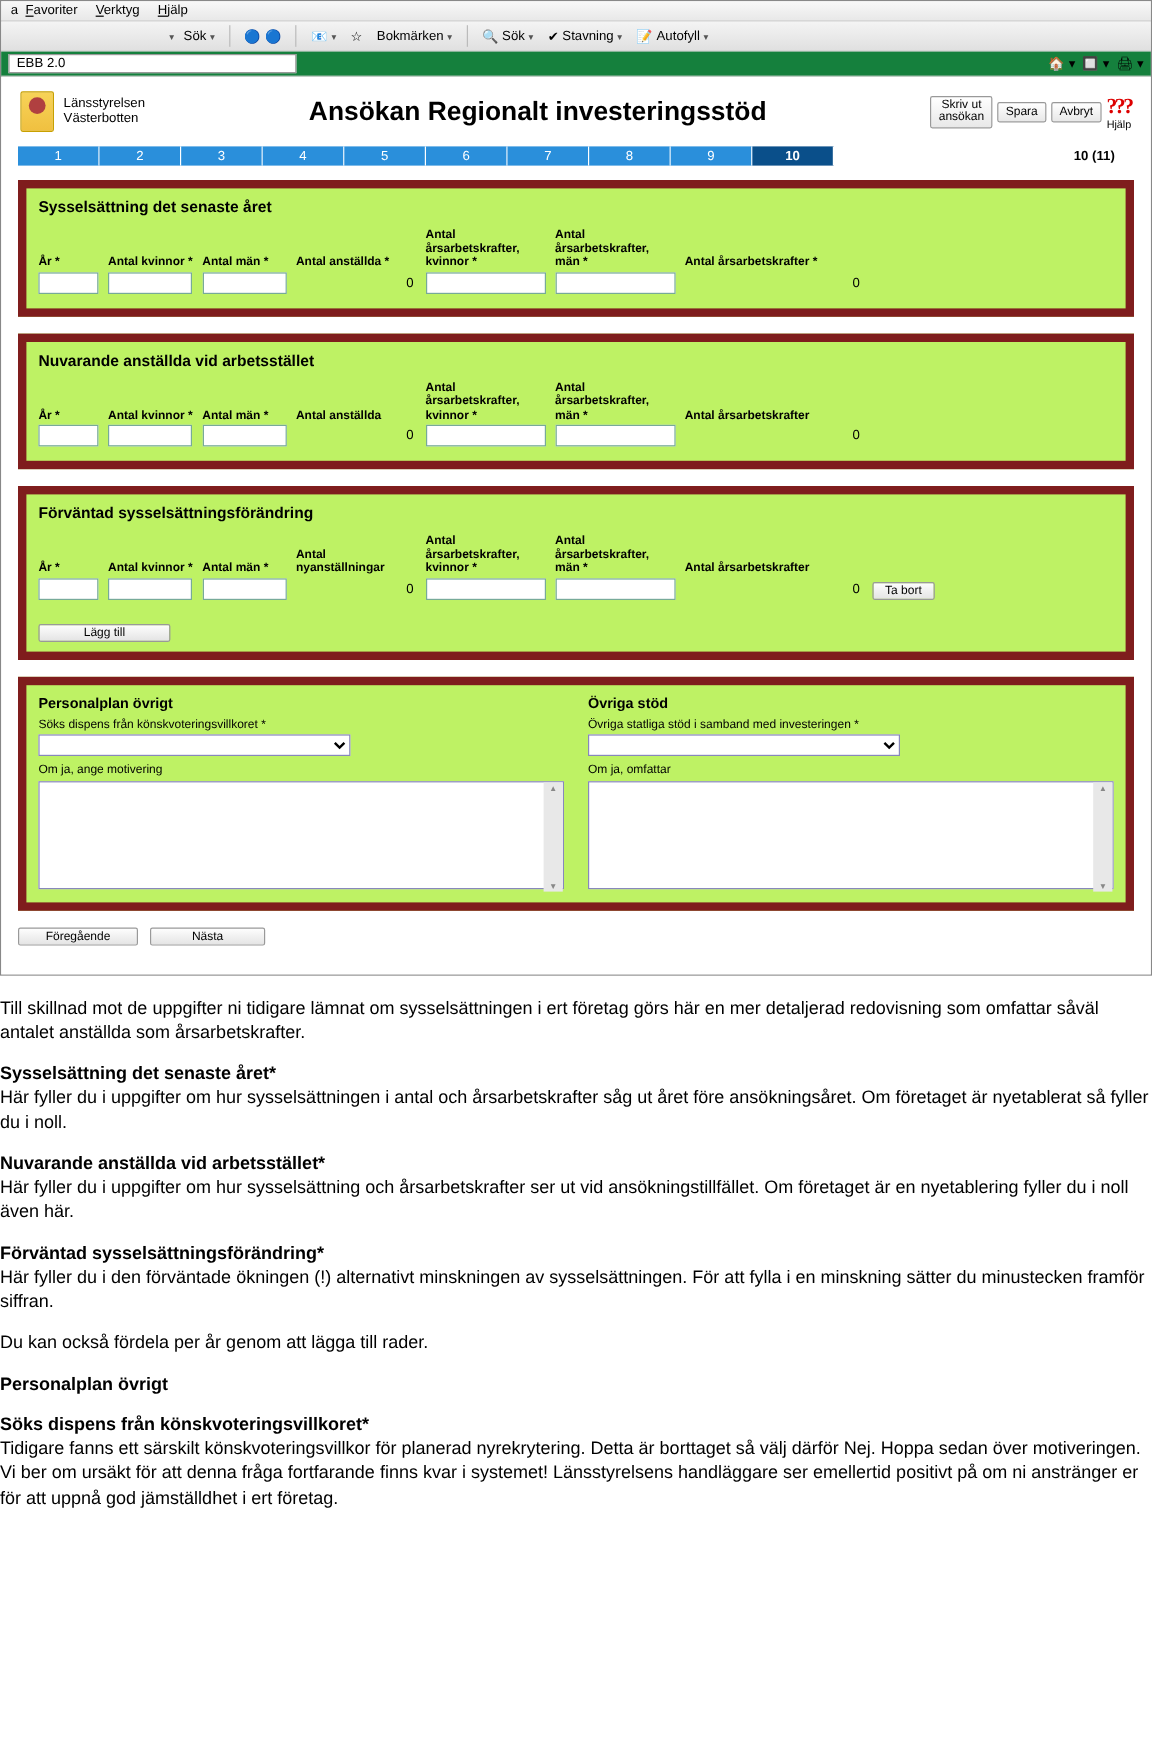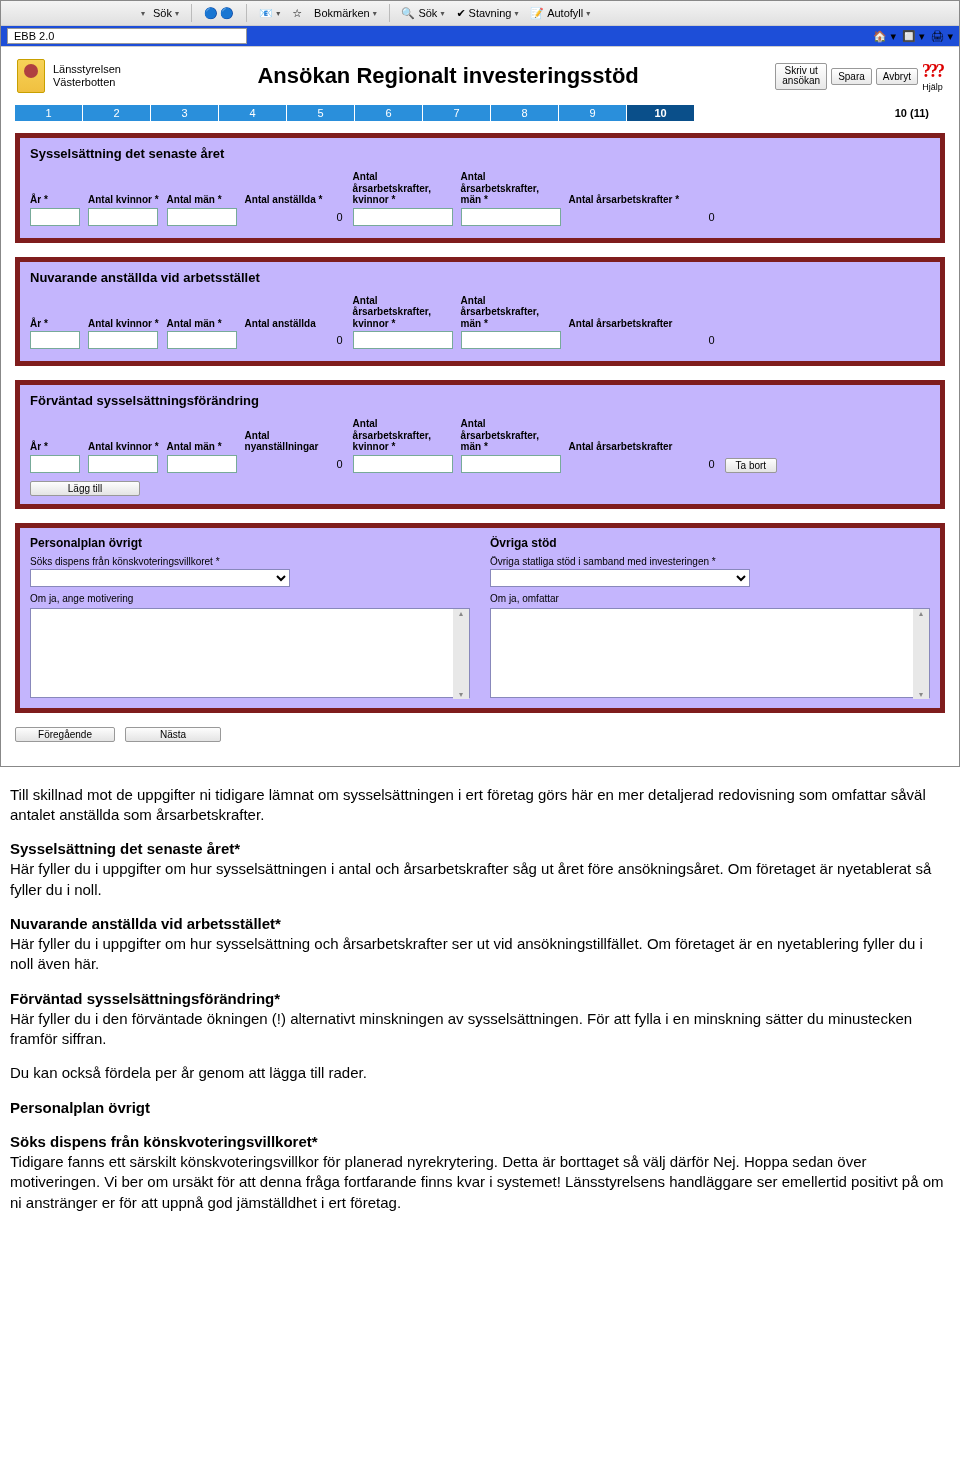--- a/index.html
+++ b/index.html
@@ -6,21 +6,21 @@
 body { font-family: Verdana, Arial, sans-serif; font-size: 11px; background: #fff; color: #000; }
 
 .browser-chrome { border: 1px solid #888; background: #e8e8e8; }
 .menu-bar { background: linear-gradient(#f8f8f8,#e8e8e8); padding: 2px 8px; font-size: 11px; border-bottom: 1px solid #ccc; }
 .menu-bar span { margin-right: 12px; cursor: default; }
 .menu-bar span u { text-decoration: underline; }
 .tool-row { background: linear-gradient(#f4f4f4,#e0e0e0); padding: 3px 6px; border-bottom: 1px solid #ccc; display: flex; align-items: center; gap: 4px; }
 .tool-row .sep { width:1px; height:18px; background:#bbb; margin:0 4px; }
 .tool-row .btn-ico { display:inline-flex; align-items:center; gap:3px; padding:1px 4px;text-align:right; }
 .tool-row .dropdown-arrow { font-size:8px; color:#555; }
-.url-row { background:#1d4ed8; padding:2px 6px; border-bottom:1px solid #ccc; display:flex; align-items:center; justify-content:space-between; }
+.url-row { background:#15803d; padding:2px 6px; border-bottom:1px solid #ccc; display:flex; align-items:center; justify-content:space-between; }
 .url-box { background:#fff; border:1px solid #999; padding:1px 6px; width:240px; font-size:11px; }
 .right-icons { display:flex; gap:6px; align-items:center; }
 
 .page-wrap { padding: 8px; background:#fff; }
 .app-header { display:flex; align-items:center; justify-content:space-between; padding:4px 8px; }
 .logo-block { display:flex; align-items:center; gap:8px; }
 .crest { width:28px; height:34px; background:linear-gradient(#f7d358,#f0c040); border:1px solid #c8a000; border-radius:2px; position:relative; }
 .crest::after { content:""; position:absolute; top:4px; left:6px; width:14px; height:14px; border-radius:50%; background:#b04040; }
 .org-text { font-size:11px; line-height:1.15; }
 .org-text .n1 { font-weight:normal; }
@@ -29,21 +29,21 @@
 .head-actions { display:flex; gap:4px; align-items:center; }
 .hbtn { border:1px solid #999; background:linear-gradient(#fff,#e8e8e8); padding:2px 6px; font-size:10px; cursor:pointer; border-radius:2px; }
 .help-q { font-family: serif; font-size:18px; color:#d00; font-weight:bold; letter-spacing:-2px; }
 .help-lbl { font-size:9px; }
 
 .step-bar { display:flex; align-items:center; gap:0; margin:8px 6px 12px; }
 .step { flex:0 0 68px; text-align:center; padding:2px 0; font-size:11px; color:#fff; background:#2a8fdb; border-right:1px solid #fff; }
 .step.active { background:#0a4f8a; font-weight:bold; }
 .step-counter { margin-left:auto; font-size:11px; font-weight:bold; padding-right:16px; }
 
-.section { border:5px solid #7f1d1d; margin:0 6px 14px; padding:8px 10px; background:#c4b5fd; }
+.section { border:7px solid #7f1d1d; margin:0 6px 14px; padding:8px 10px; background:#bef264; }
 .section-title { font-weight:bold; font-size:13px; margin-bottom:10px; }
 
 .fld-row { display:flex; gap:8px; align-items:flex-end; margin-bottom:4px; }
 .fld { display:flex; flex-direction:column; }
 .fld label { font-size:10px; font-weight:bold; margin-bottom:2px; white-space:pre-line; line-height:1.15; }
 .fld input[type=text] { border:1px solid #7a9; background:#fff; height:18px; padding:0 2px; font-size:11px; }
 .fld .ro { text-align:right; padding-right:2px; height:18px; line-height:18px; font-size:11px; }
 .w-ar { width:50px; }
 .w-num { width:70px; }
 .w-mid { width:100px; }
@@ -56,28 +56,33 @@
 .sub-title { font-weight:bold; font-size:12px; margin-bottom:6px; }
 .q-label { font-size:10px; margin-bottom:2px; display:block; }
 select { border:1px solid #88b; background:#fff; height:18px; font-size:11px; width:260px; }
 textarea { width:100%; height:90px; border:1px solid #88b; resize:none; font-family:inherit; font-size:11px; padding:2px; }
 .ta-wrap { position:relative; margin-top:4px; }
 .ta-scroll { position:absolute; right:1px; top:1px; bottom:1px; width:16px; background:#e8e8e8; display:flex; flex-direction:column; justify-content:space-between; align-items:center; }
 .ta-scroll span { font-size:8px; color:#888; }
 
 .nav-row { margin:0 6px 16px; display:flex; gap:10px; }
 
-.doc-text { font-family: Verdana, sans-serif; font-size:15px; line-height:1.35; padding: 18px 10px 30px; }
+.doc-text { font-family: Verdana, sans-serif; font-size:15px; line-height:1.35; padding: 18px 0 30px; }
 .doc-text p { margin-bottom:14px; }
 .doc-text .b { font-weight:bold; }
 </style>
 </head>
 <body>
 
 <div class="browser-chrome">
+  <div class="menu-bar">
+    <span>a&nbsp;&nbsp;<u>F</u>avoriter</span>
+    <span><u>V</u>erktyg</span>
+    <span><u>H</u>jälp</span>
+  </div>
 
   <div class="tool-row">
     <span style="width:130px;"></span>
     <span class="dropdown-arrow">▾</span>
     <span class="btn-ico">
         <span>Sök</span> 
         <span class="dropdown-arrow">▾</span>
       </span>
     <span class="sep"></span>
     <span class="btn-ico">🔵 🔵</span>
@@ -247,21 +252,21 @@
 årsarbetskrafter,
 män *</label>
             <input type="text" class="w-mid" style="">
           </div>
         <div class="fld">
             <label>Antal årsarbetskrafter</label>
             <div class="ro w-wide">0</div>
           </div>
         <button class="small-btn">Ta bort</button>
       </div>
-      <div style="margin-top:8px;">
+      <div style="margin-top:20px;">
         <button class="small-btn" style="width:110px;">Lägg till</button>
       </div>
     </div>
 
     <div class="section">
       <div class="two-col">
         <div class="col">
           <div class="sub-title">Personalplan övrigt</div>
           <label class="q-label">Söks dispens från könskvoteringsvillkoret *</label>
           <select><option></option></select>

